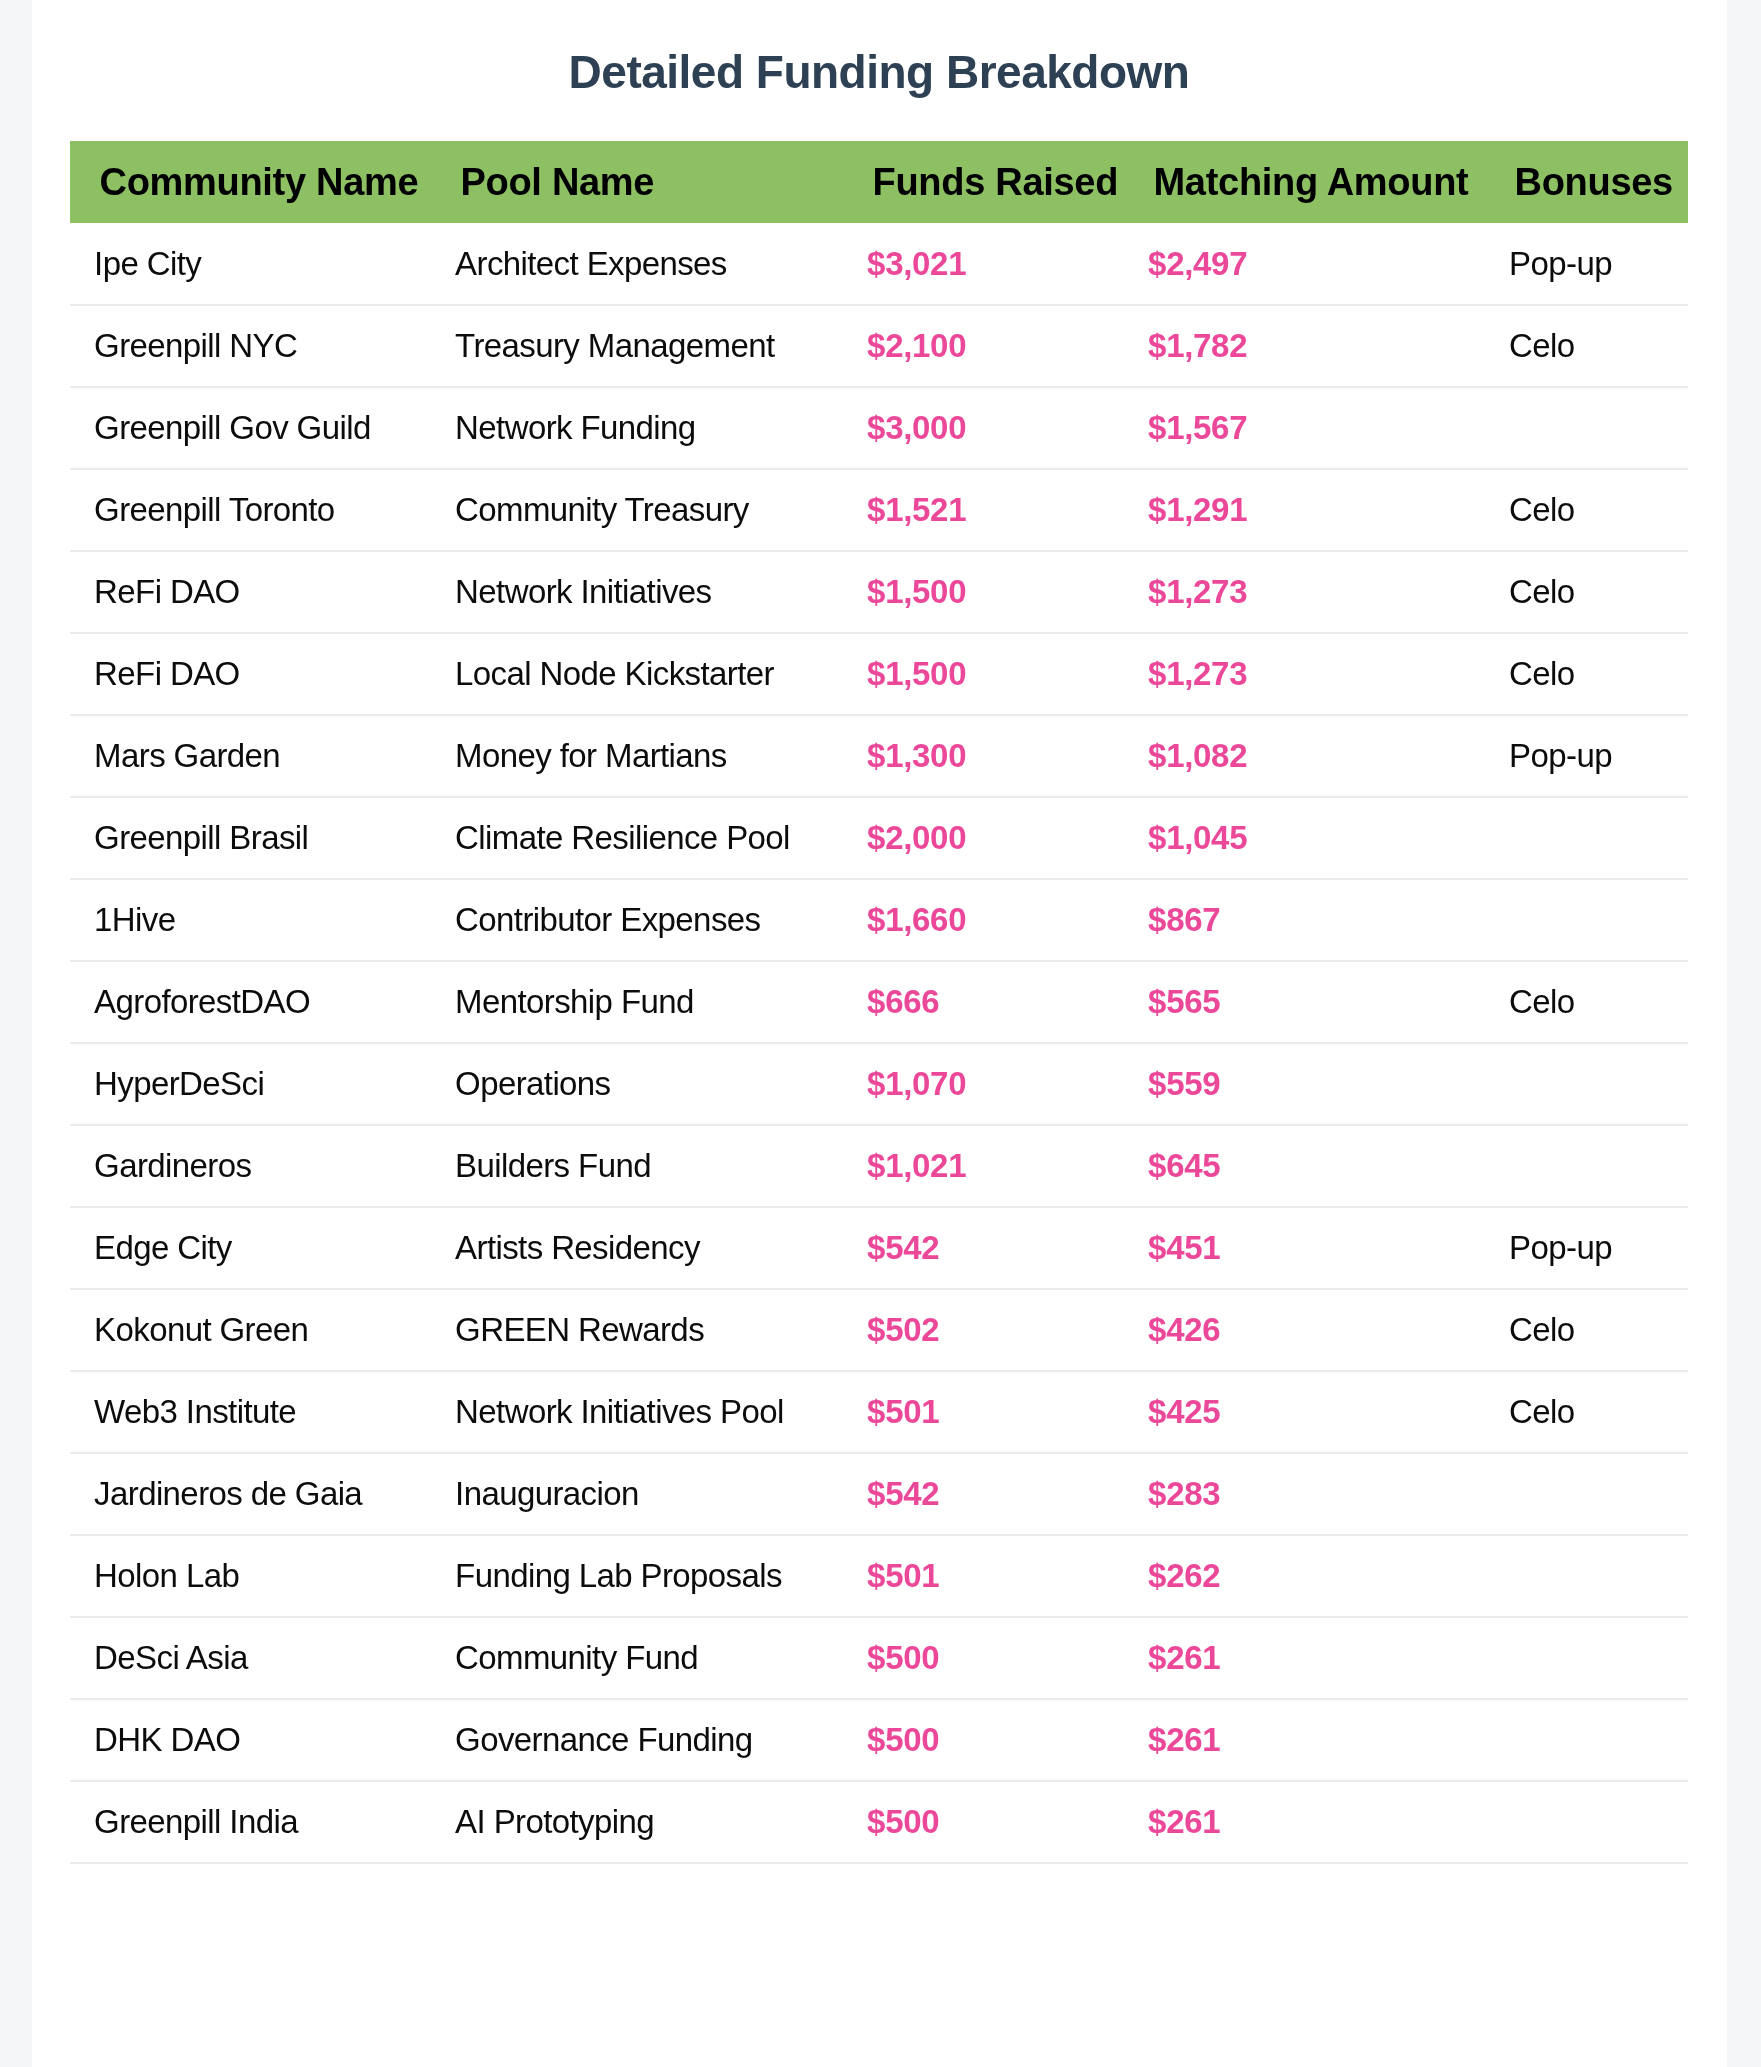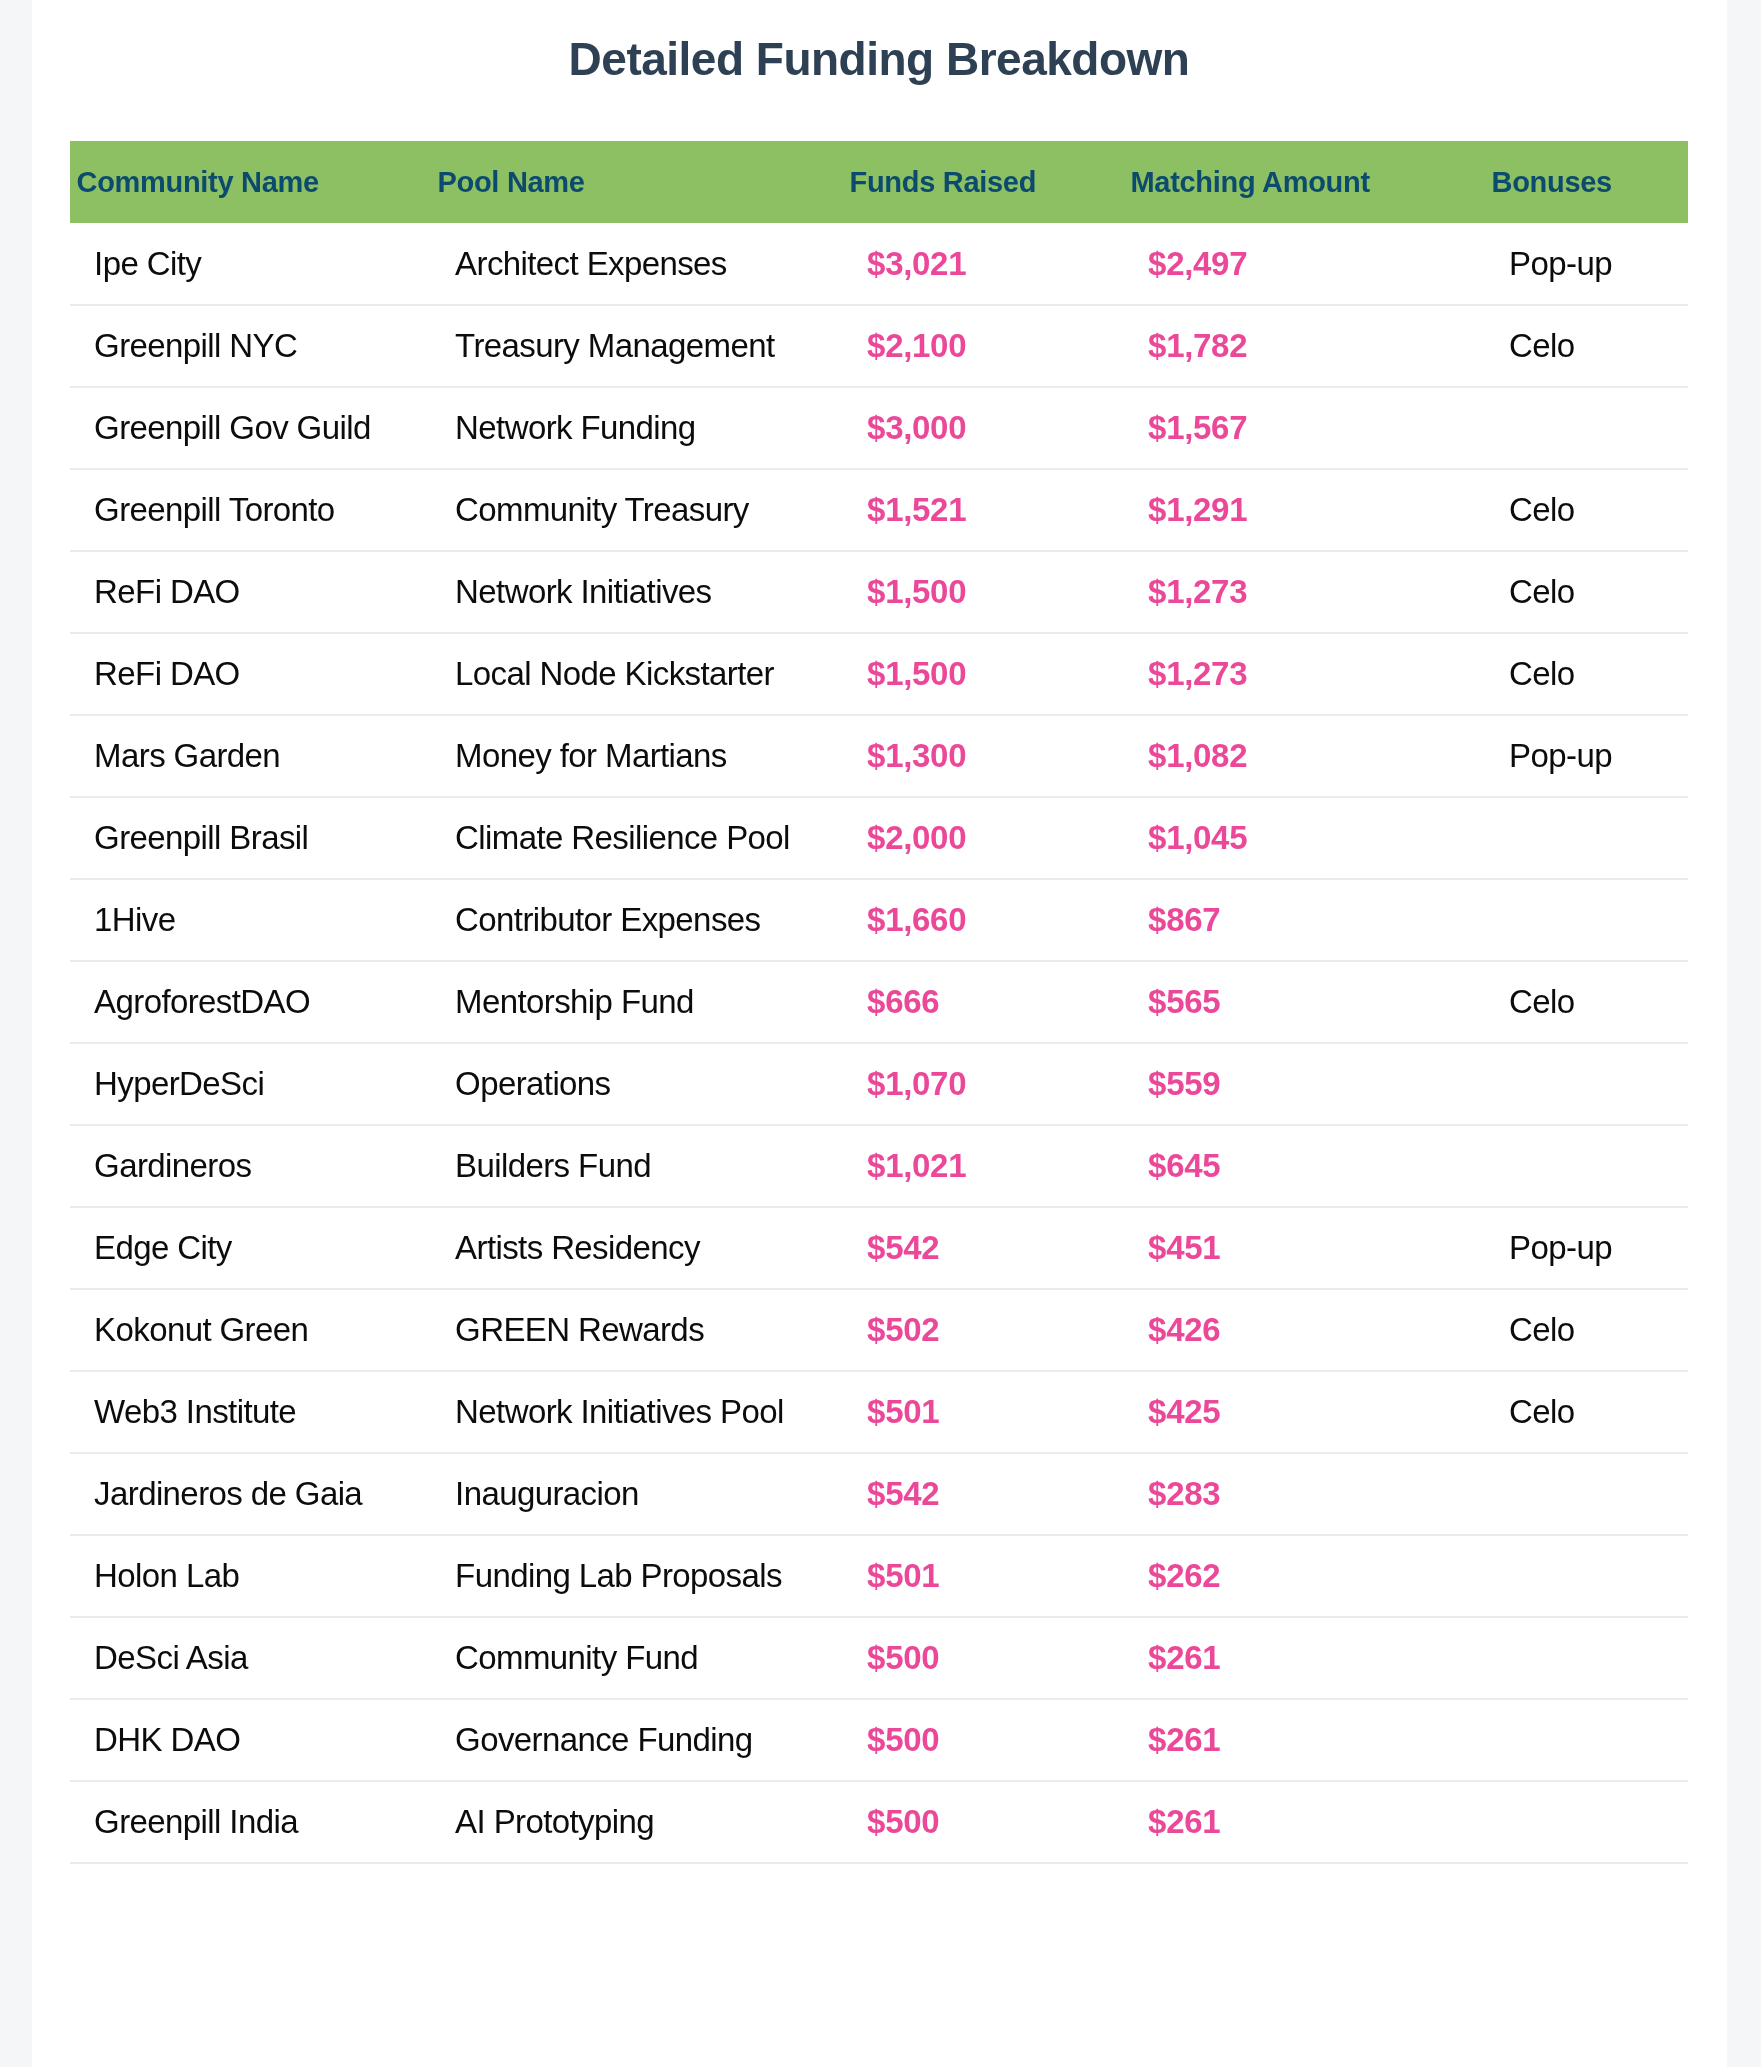--- a/index.html
+++ b/index.html
@@ -15,44 +15,44 @@
   }
   .card {
     width: 1695px;
     height: 2068px;
     margin-left: 31.5px;
     background: #ffffff;
   }
   .title-wrap {
     height: 141px;
     box-sizing: border-box;
-    padding-top: 31px;
+    padding-top: 44px;
     text-align: center;
   }
   .page-title {
     margin: 0;
     font-size: 46px;
     line-height: 57px;
     font-weight: 700;
     letter-spacing: -0.5px;
     color: #2e4154;
   }
   table.funding {
     border-collapse: collapse;
     table-layout: fixed;
     width: 1617px;
     margin-left: 38px;
   }
   table.funding th {
     background: #8dc063;
-    color: #0c4a6e;
-    font-size: 29px;
+    color: #000000;
+    font-size: 38px;
     font-weight: 700;
     text-align: left;
-    padding: 0 0 0 7px;
+    padding: 0 0 0 30px;
     letter-spacing: -0.3px;
   }
   table.funding tr {
     height: 82px;
   }
   table.funding td {
     font-size: 33px;
     color: #0c0c0c;
     text-align: left;
     padding: 0 0 0 24.6px;

